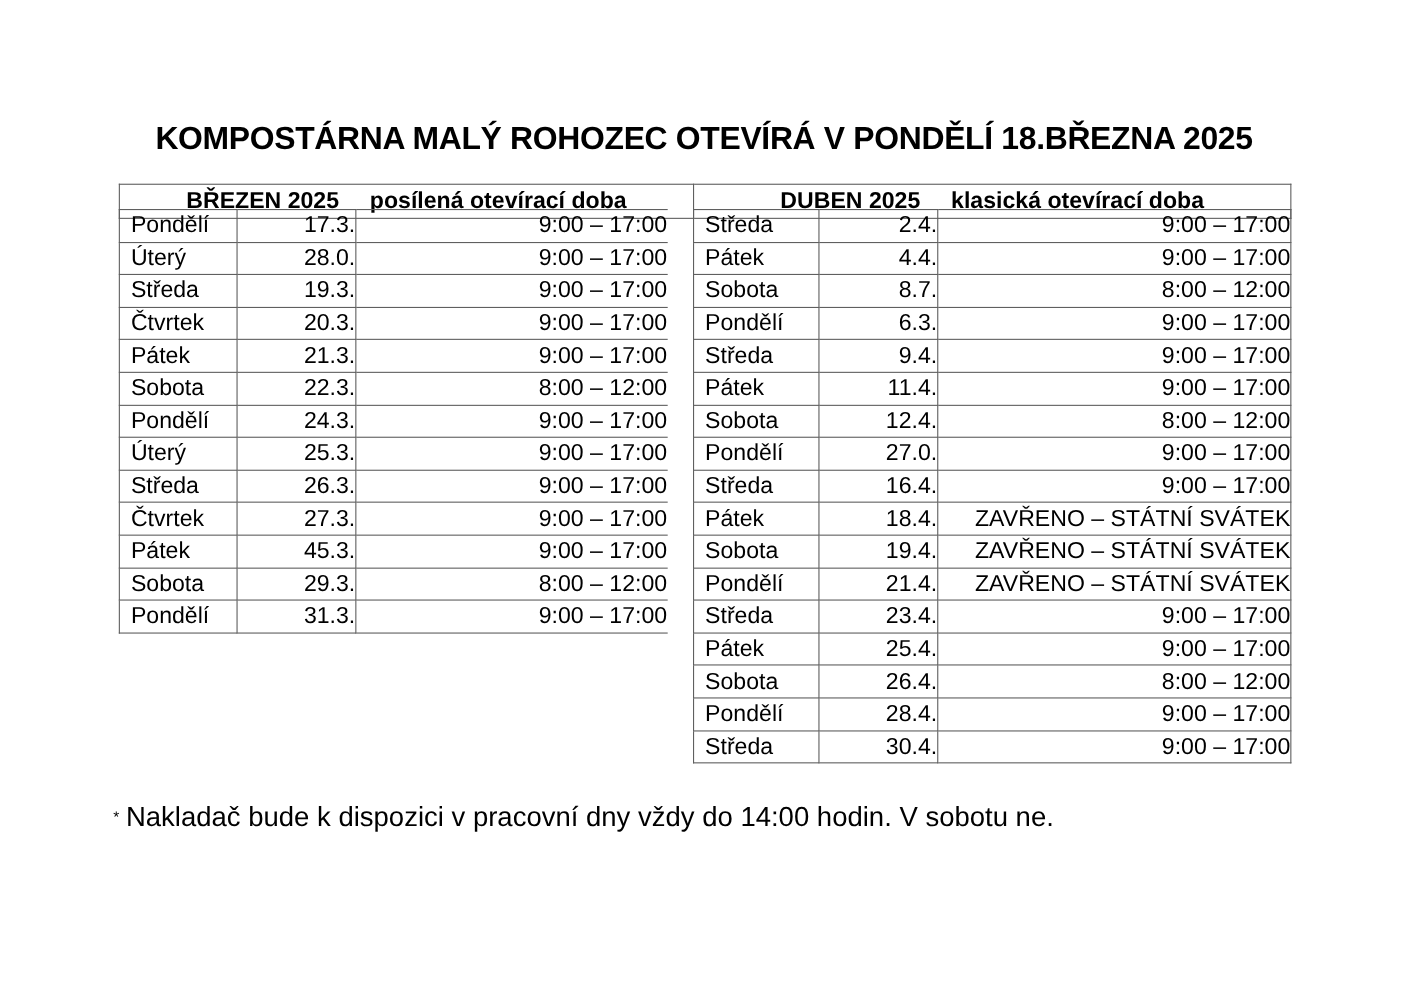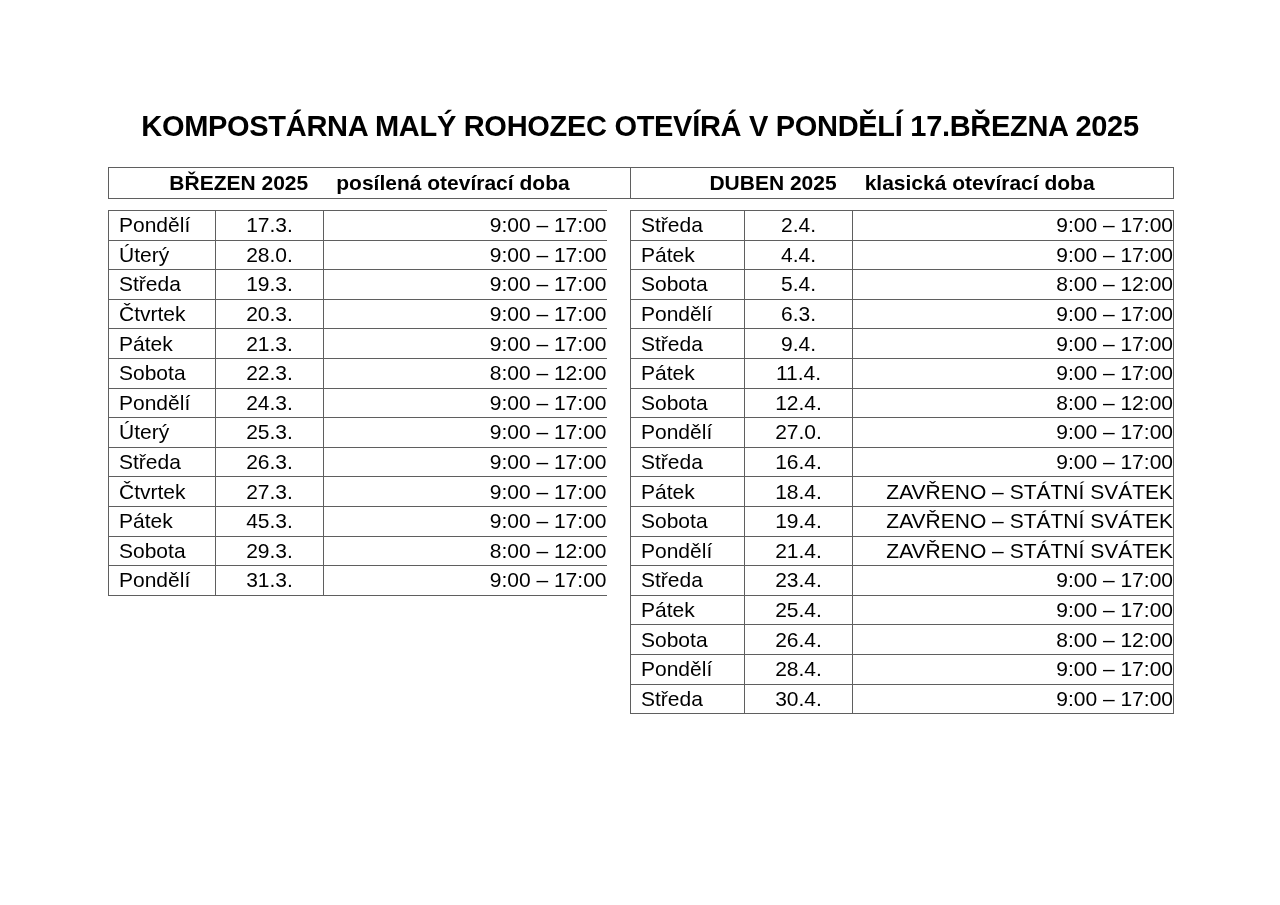--- a/index.html
+++ b/index.html
@@ -23,41 +23,41 @@
   .hdr { position: absolute; left: 108px; top: 167px; width: 1065px; }
   .hdr th {
     border: 1px solid var(--bd); height: 31px; padding: 0;
     font-size: 21px; font-weight: bold; text-align: center;
     white-space: nowrap; overflow: hidden; margin-left: 24px;
   }
   .hdr th.hl { width: 522px; }
   .hdr th.hr { width: 543px; }
   .hdr .gap { display: inline-block; width: 28px; }
 
-  .grid { position: absolute; top: 210px; }
+  .grid { position: absolute; top: 190px; }
   .grid.march { left: 108px; width: 498px; }
   .grid.april { left: 630px; width: 543px; }
   .grid td {
     border: 1px solid var(--bd); height: 29.6px; padding: 0;
     font-size: 21px; vertical-align: middle; white-space: nowrap; overflow: hidden;
   }
   .grid.march td.hours { border-right: none; }
   td.day  { text-align: left; padding-left: 10px; }
-  td.date { text-align: center; }
+  td.date { text-align: right; }
   td.hours{ text-align: right; }
 
   .footnote { position: absolute; left: 103px; top: 729px; font-size: 25px; white-space: nowrap; }
   .fnm { font-size: 14px; vertical-align: 4px; margin-right: 6px; }
 </style>
 </head>
 <body>
 
 <div class="page">
 
-  <div class="title">KOMPOSTÁRNA MALÝ ROHOZEC OTEVÍRÁ V PONDĚLÍ 17.BŘEZNA 2025</div>
+  <div class="title">KOMPOSTÁRNA MALÝ ROHOZEC OTEVÍRÁ V PONDĚLÍ 18.BŘEZNA 2025</div>
 
   <table class="hdr">
     <tbody>
       <tr>
         <th class="hl"><span>BŘEZEN 2025</span><span class="gap"></span><span>posílená otevírací doba</span></th>
         <th class="hr"><span>DUBEN 2025</span><span class="gap"></span><span>klasická otevírací doba</span></th>
       </tr>
     </tbody>
   </table>
 
@@ -164,21 +164,21 @@
         </tr>
 
         <tr>
           <td class="day">Pátek</td>
           <td class="date">4.4.</td>
           <td class="hours">9:00 – 17:00</td>
         </tr>
 
         <tr>
           <td class="day">Sobota</td>
-          <td class="date">5.4.</td>
+          <td class="date">8.7.</td>
           <td class="hours">8:00 – 12:00</td>
         </tr>
 
         <tr>
           <td class="day">Pondělí</td>
           <td class="date">6.3.</td>
           <td class="hours">9:00 – 17:00</td>
         </tr>
 
         <tr>
@@ -254,14 +254,15 @@
         </tr>
 
         <tr>
           <td class="day">Středa</td>
           <td class="date">30.4.</td>
           <td class="hours">9:00 – 17:00</td>
         </tr>
       </tbody>
   </table>
 
+  <div class="footnote"><span class="fnm">*</span><span>Nakladač bude k dispozici v pracovní dny vždy do 14:00 hodin. V sobotu ne.</span></div>
 
 </div>
 
 </body></html>

